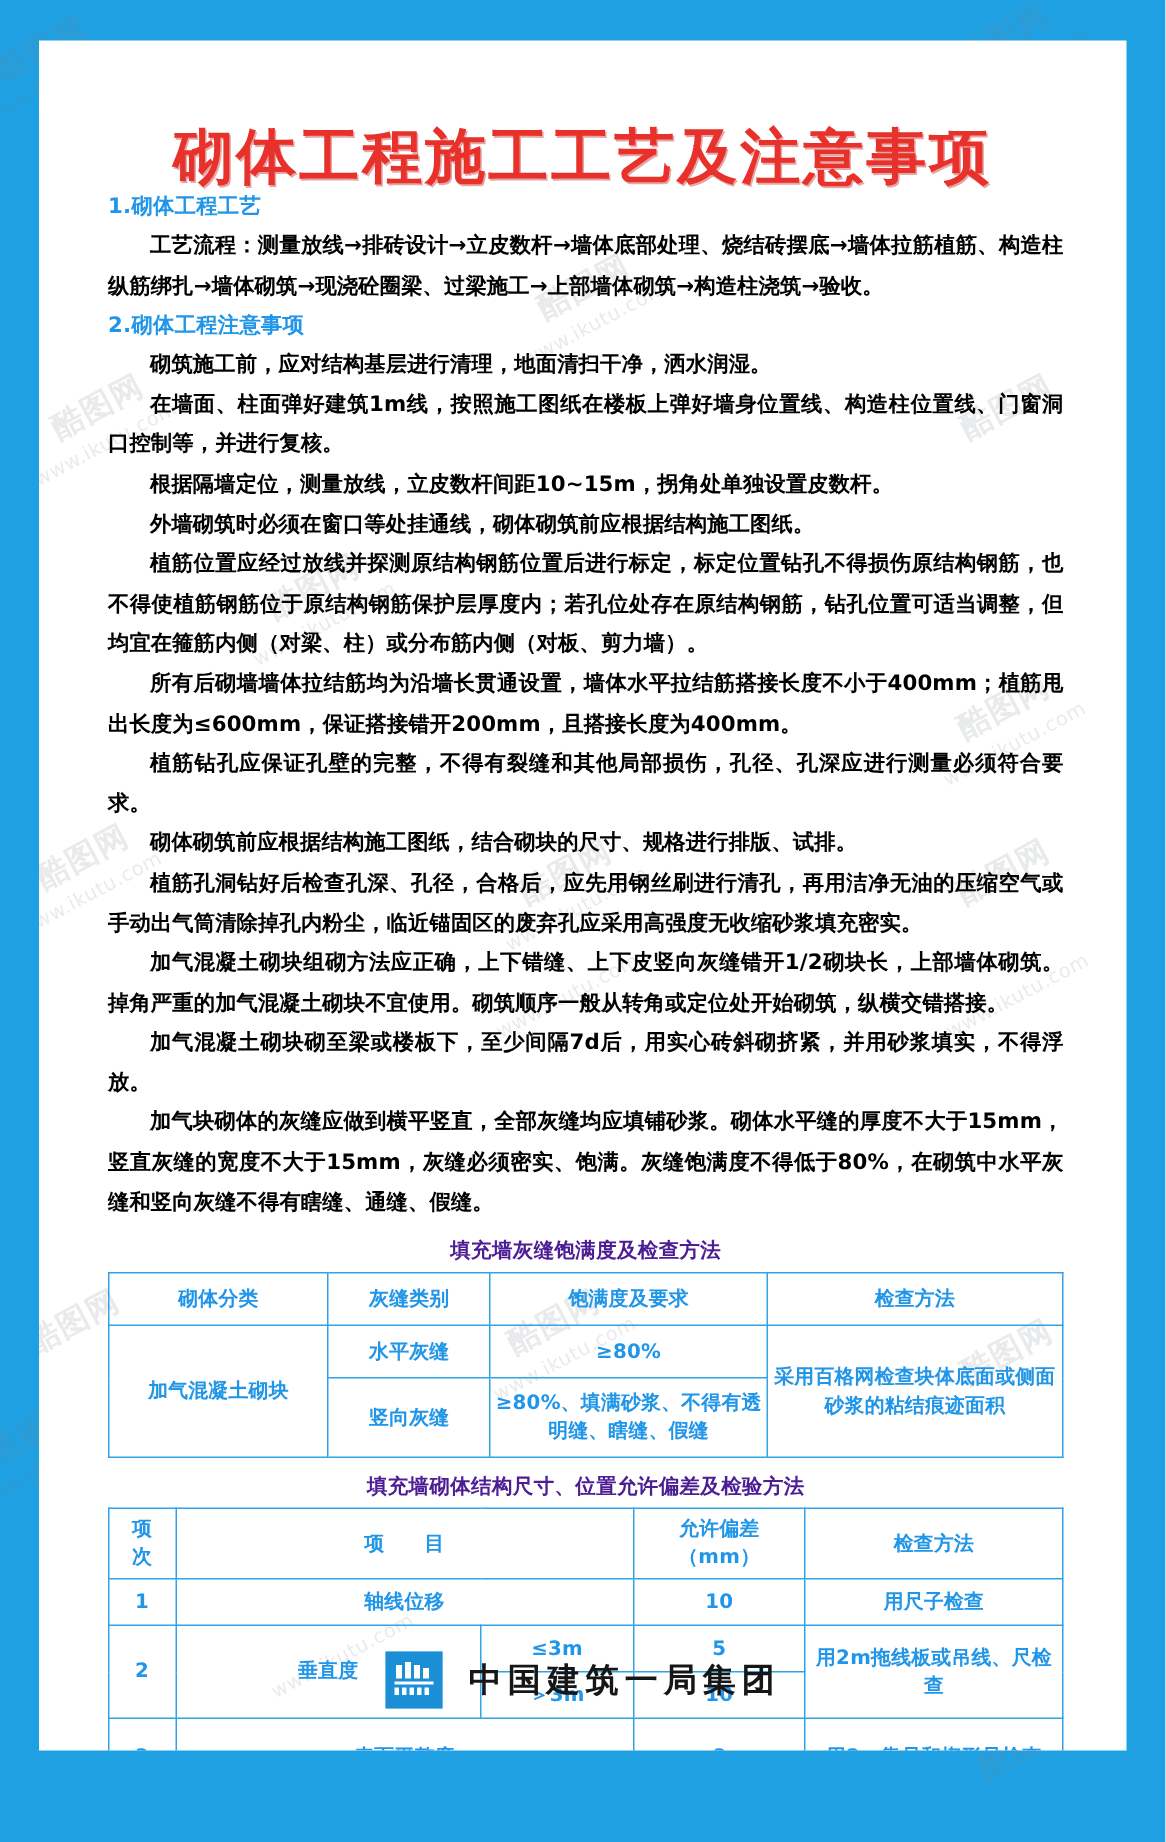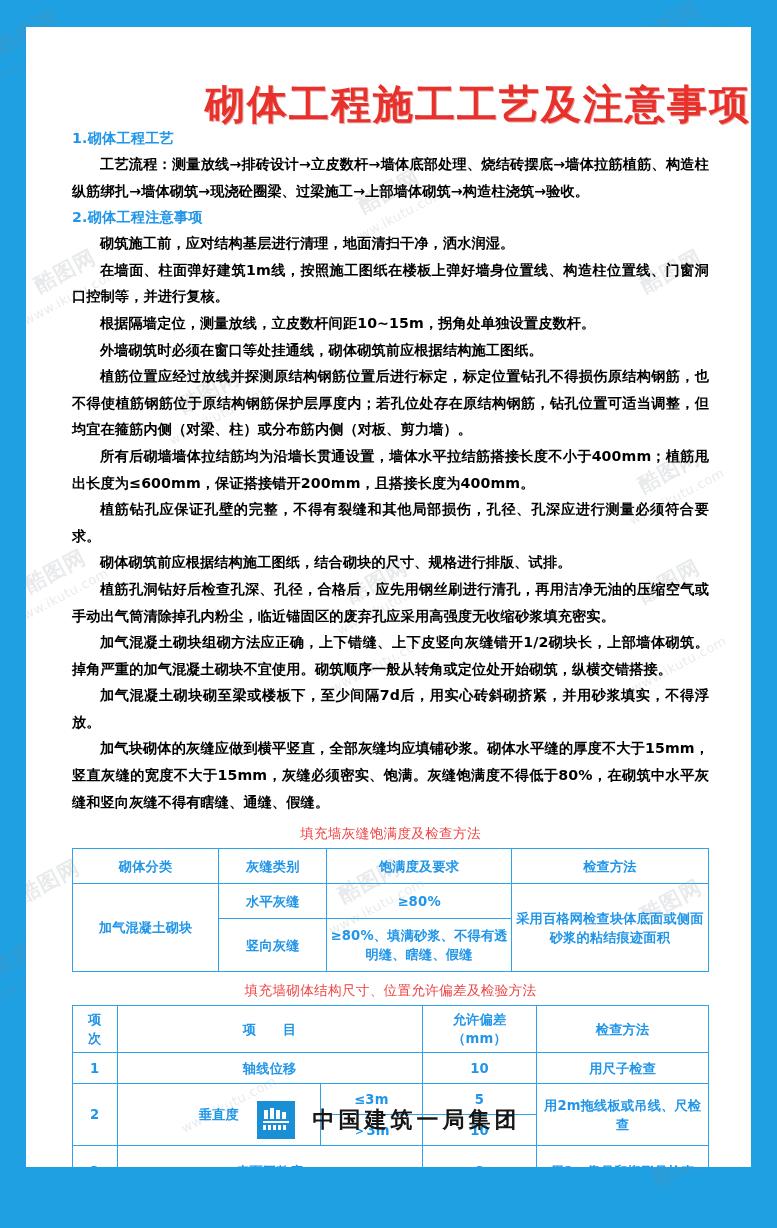--- a/index.html
+++ b/index.html
@@ -42,21 +42,21 @@
     user-select: none;
     font-family: "DejaVu Sans", "Liberation Sans", sans-serif;
   }
   .wm.small { font-size: 13px; font-weight: normal; letter-spacing: 0.5px; }
   
   #title {
     position: absolute;
     left: 0;
     top: 50px;
     width: 100%;
-    text-align: right;
+    text-align: center;
     color: #e8312a;
     font-size: 40px;
     font-weight: bold;
     letter-spacing: 2px;
     font-family: Liberation Serif, serif;
     text-shadow: 1px 1px 0 rgba(180,0,0,0.35);
   }
   
   #content {
     position: absolute;
@@ -78,23 +78,23 @@
     font-weight: bold;
     line-height: 26.6px;
     margin: 0;
     text-indent: 28px;
     letter-spacing: 0.1px;
     text-align: justify;
     text-justify: inter-ideograph;
   }
   
   .tbl-caption {
-    color: #ef4444;
+    color: #4c1d95;
     font-size: 13.6px;
-    font-weight: normal;
+    font-weight: bold;
     text-align: center;
     margin: 10px 0 5px 0;
     letter-spacing: 0.3px;
   }
   
   table.grid {
     border-collapse: collapse;
     width: 100%;
     table-layout: fixed;
   }

